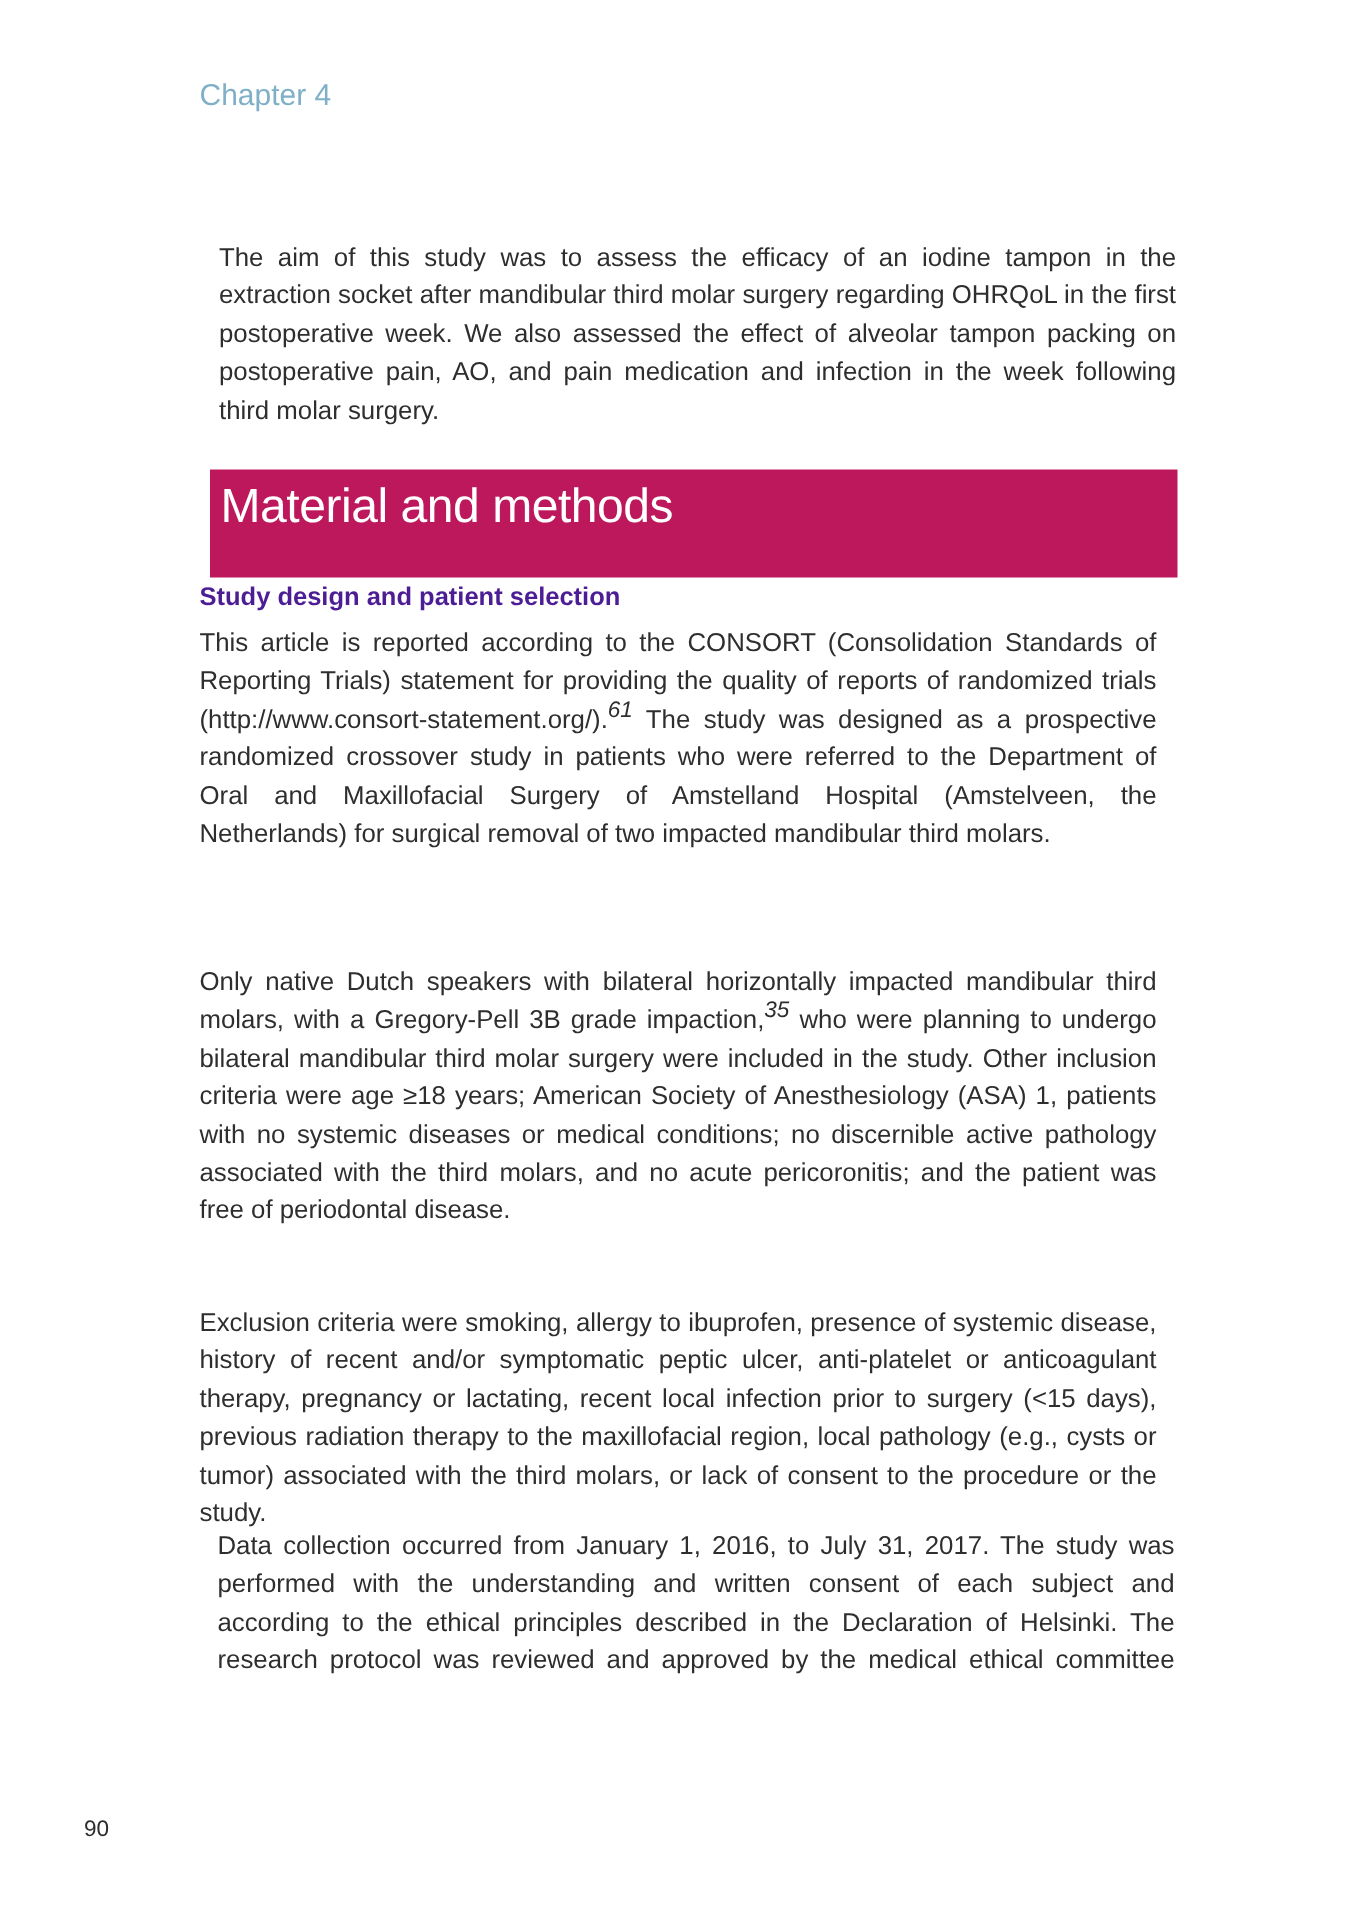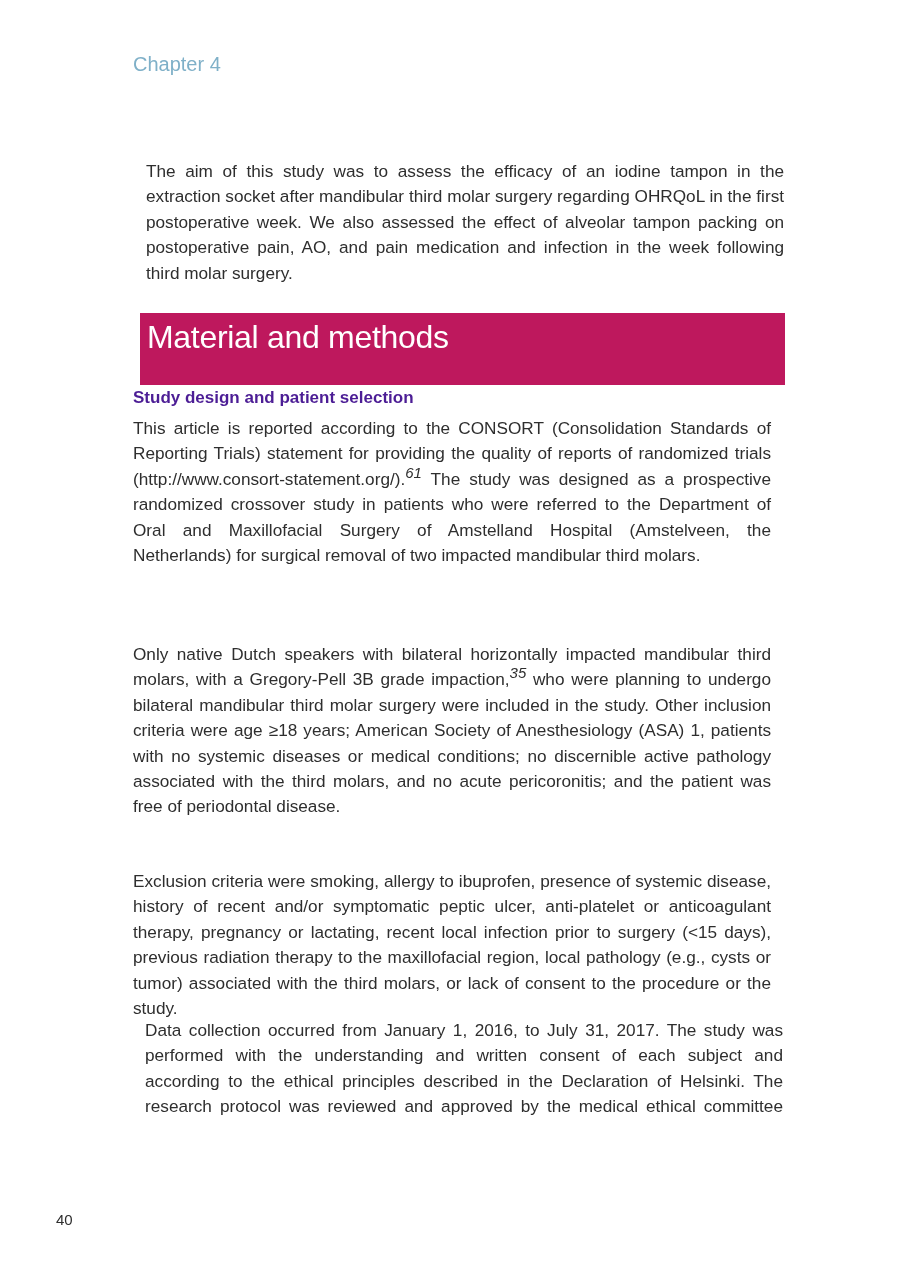--- a/index.html
+++ b/index.html
@@ -28,13 +28,13 @@
 <div class="subhead">Study design and patient selection</div>
 
 <p class="body-text" style="top:416px;margin:0;"><span>This article is reported according to the CONSORT (Consolidation Standards of Reporting Trials) statement for providing the quality of reports of randomized trials (http://www.consort-statement.org/).</span><sup>61</sup><span>  The study was designed as a prospective randomized crossover study in patients who were referred to the Department of Oral and Maxillofacial Surgery of Amstelland Hospital (Amstelveen, the Netherlands) for surgical removal of two impacted mandibular third molars.</span></p>
 
 <p class="body-text" style="top:642px;margin:0;"><span>Only native Dutch speakers with bilateral horizontally impacted mandibular third molars, with a Gregory-Pell 3B grade impaction,</span><sup>35</sup><span> who were planning to undergo bilateral mandibular third molar surgery were included in the study. Other inclusion criteria were age ≥18 years; American Society of Anesthesiology (ASA) 1, patients with no systemic diseases or medical conditions; no discernible active pathology associated with the third molars, and no acute pericoronitis; and the patient was free of periodontal disease.</span></p>
 
 <p class="body-text" style="top:869px;margin:0;">Exclusion criteria were smoking, allergy to ibuprofen, presence of systemic disease, history of recent and/or symptomatic peptic ulcer, anti-platelet or anticoagulant therapy, pregnancy or lactating, recent local infection prior to surgery (&lt;15 days), previous radiation therapy to the maxillofacial region, local pathology (e.g., cysts or tumor) associated with the third molars, or lack of consent to the procedure or the study.</p>
 
 <p class="body-text" style="top:1006px;margin:12px;text-align-last:justify;">Data collection occurred from January 1, 2016, to July 31, 2017. The study was performed with the understanding and written consent of each subject and according to the ethical principles described in the Declaration of Helsinki. The research protocol was reviewed and approved by the medical ethical committee</p>
 
-<div class="page-number">40</div>
+<div class="page-number">90</div>
 
 </body></html>

